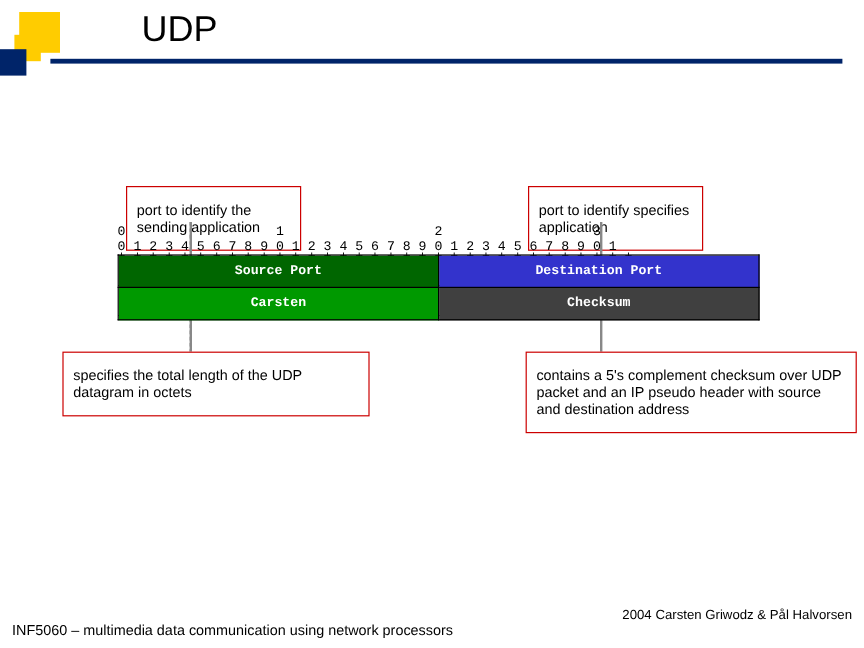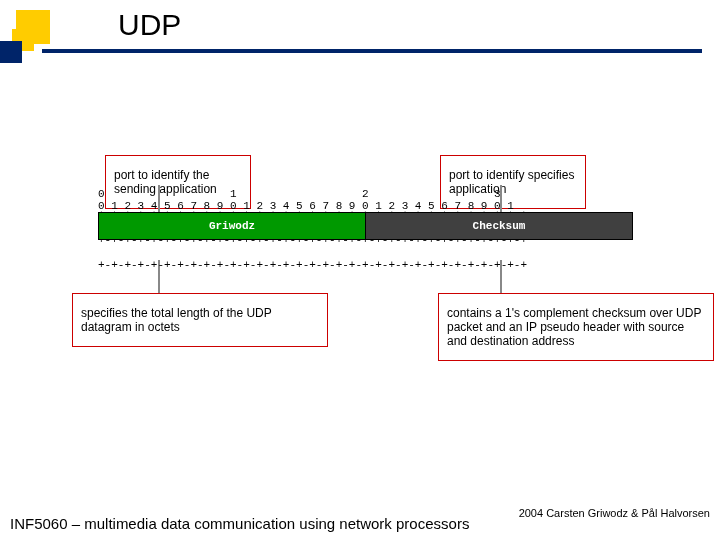--- a/index.html
+++ b/index.html
@@ -15,21 +15,21 @@
   .tbl{position:absolute;left:98px;top:212px;border-collapse:collapse;font:bold 11px "Courier New",monospace;}
   .tbl td{height:24px;width:264px;text-align:center;border:1px solid #000;}
   .cell-src{background:#006600;color:#fff;}
   .cell-dst{background:#3333cc;color:#fff;}
   .cell-len{background:#009900;color:#fff;}
   .cell-chk{background:#404040;color:#fff;}
   .sep{position:absolute;left:98px;font:11px/11px "Courier New",monospace;color:#000;white-space:pre;}
   .callout{position:absolute;background:#fff;border:1.5px solid #cc0000;padding:12px 8px;font-size:12px;line-height:14px;text-align:left;}
   .leader{position:absolute;width:1px;background:#888;border-left:1px dashed #888;}
   .footer{position:absolute;bottom:8px;left:0;width:720px;}
-  .foot-left{position:absolute;left:10px;bottom:0;font-size:15px;}
+  .foot-left{position:absolute;left:10px;bottom:0;font-size:12px;}
   .foot-right{position:absolute;right:10px;bottom:13px;font-size:11px;text-align:right;}
 </style>
 </head>
 <body>
 
 <div class="title-band">
   <div class="sq-yellow-lg"></div>
   <div class="sq-yellow-sm"></div>
   <div class="sq-blue-sm"></div>
   <div class="blue-line"></div>
@@ -46,26 +46,30 @@
 
 <div class="header-ruler"><span>0                   1                   2                   3</span>
 <span>0 1 2 3 4 5 6 7 8 9 0 1 2 3 4 5 6 7 8 9 0 1 2 3 4 5 6 7 8 9 0 1</span></div>
 
 <div class="sep" style="top:210px;">+-+-+-+-+-+-+-+-+-+-+-+-+-+-+-+-+-+-+-+-+-+-+-+-+-+-+-+-+-+-+-+-+</div>
 <div class="sep" style="top:235px;">+-+-+-+-+-+-+-+-+-+-+-+-+-+-+-+-+-+-+-+-+-+-+-+-+-+-+-+-+-+-+-+-+</div>
 <div class="sep" style="top:260px;">+-+-+-+-+-+-+-+-+-+-+-+-+-+-+-+-+-+-+-+-+-+-+-+-+-+-+-+-+-+-+-+-+</div>
 
 <table class="tbl">
   <tbody>
+      <tr>
+    <td class="cell-src">Source Port</td>
+    <td class="cell-dst">Destination Port</td>
+  </tr>
   <tr>
-    <td class="cell-len">Griwodz</td>
+    <td class="cell-len">Carsten</td>
     <td class="cell-chk">Checksum</td>
   </tr>
 </tbody>
   </table>
 
-<div class="callout" style="left:52px;top:293px;width:238px;margin-left:20px;">specifies the total length of the UDP datagram in octets</div>
-<div class="callout" style="left:438px;top:293px;width:258px;">contains a 1's complement checksum over UDP packet and an IP pseudo header with source and destination address</div>
+<div class="callout" style="left:52px;top:293px;width:238px;">specifies the total length of the UDP datagram in octets</div>
+<div class="callout" style="left:438px;top:293px;width:258px;">contains a 5's complement checksum over UDP packet and an IP pseudo header with source and destination address</div>
 
 <div class="footer">
   <span class="foot-left">INF5060 – multimedia data communication using network processors</span>
   <span class="foot-right">2004  Carsten Griwodz &amp; Pål Halvorsen</span>
 </div>
 
 </body></html>

